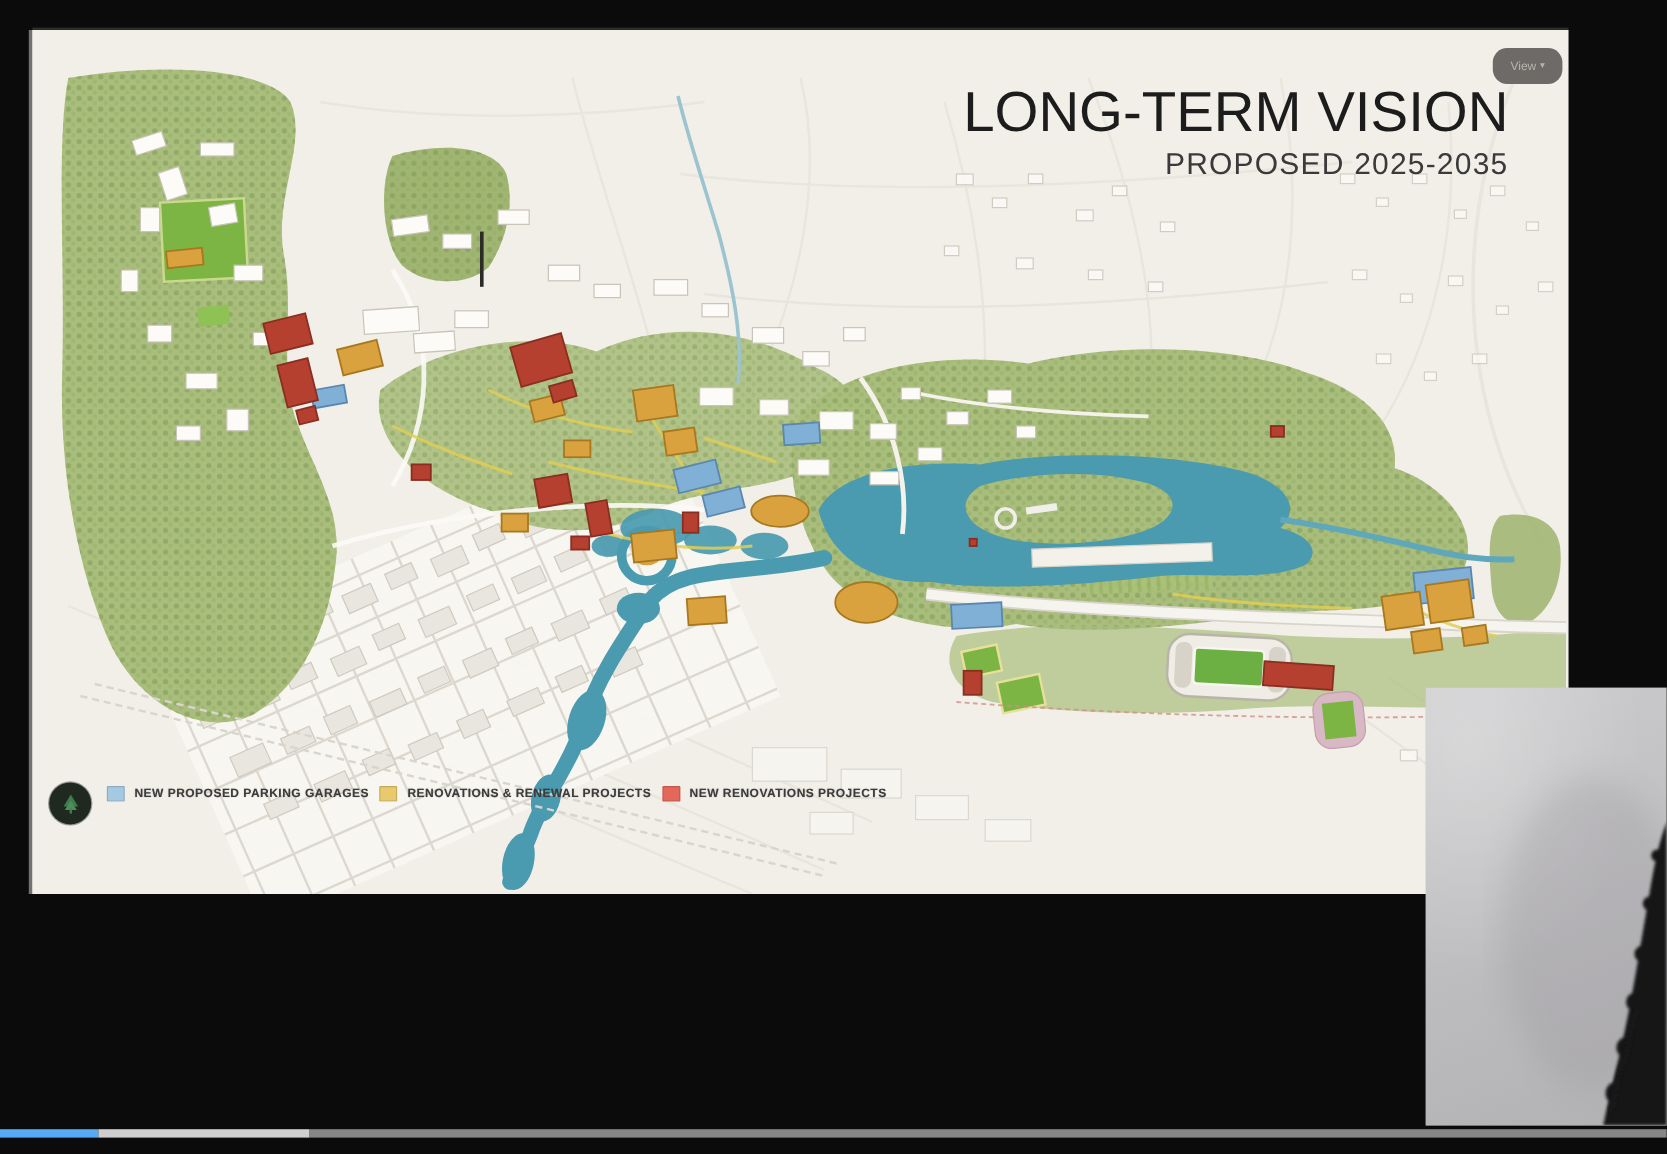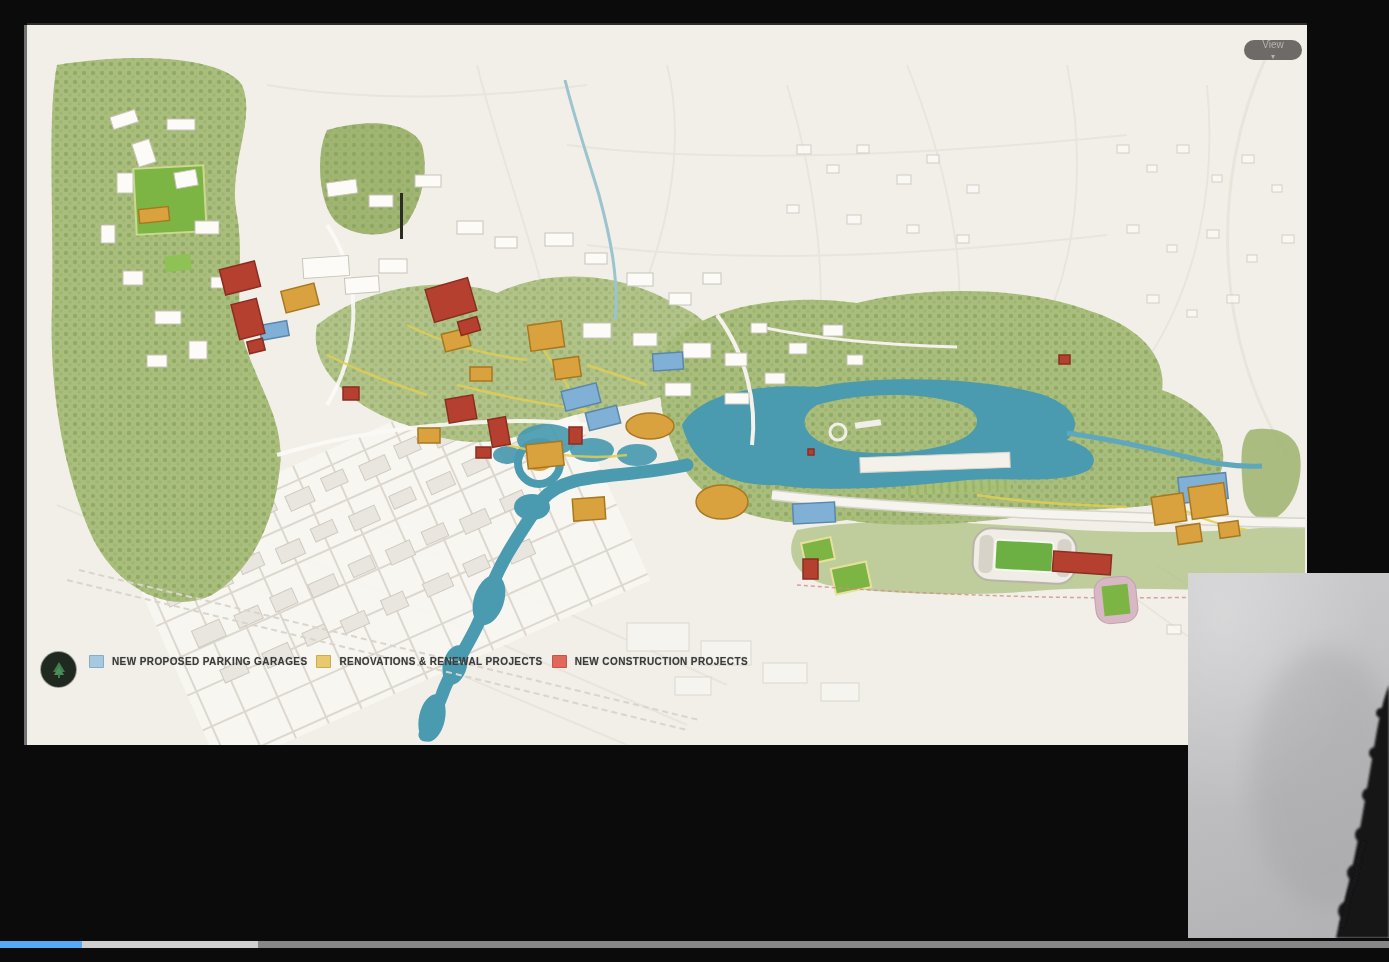--- a/index.html
+++ b/index.html
@@ -8,23 +8,23 @@
 
   
   .slide{position:absolute;left:27px;top:25px;width:1280px;height:720px;background:#f2f0ea;
          box-shadow:-3px 0 0 rgba(150,150,150,.75),0 -2px 0 rgba(110,110,110,.35);}
   .map{position:absolute;left:0;top:0;width:1280px;height:720px;display:block;}
 
   .titleblock{position:absolute;top:44px;right:50px;text-align:right;color:#1c1c1c;}
   .title{font-size:47px;font-weight:500;line-height:1;letter-spacing:0;}
   .subtitle{font-size:25px;font-weight:400;color:#3a3a3a;margin-top:7px;letter-spacing:1px;}
 
-  .badge{position:absolute;top:15px;right:5px;width:58px;height:20px;border-radius:12px;
+  .badge{position:absolute;top:15px;right:5px;width:58px;height:30px;border-radius:12px;
          background:#6e6a67;color:#b7b4b0;font-size:10px;display:flex;align-items:center;
-         justify-content:center;gap:3px;filter:blur(.4px);cursor:pointer;flex-direction:column;}
+         justify-content:center;gap:3px;filter:blur(.4px);cursor:pointer;}
   .badge .caret{font-size:8px;line-height:1;}
 
   .legend{position:absolute;left:14px;top:627px;display:flex;gap:13px;align-items:flex-start;}
   .legend-logo{width:35px;height:35px;border-radius:50%;background:#20291f;display:flex;
                align-items:center;justify-content:center;box-shadow:0 0 0 1px rgba(0,0,0,.35);}
   .legend-rows{display:flex;flex-direction:row;gap:9px;padding-top:3px;}
   .legend-row{display:flex;align-items:center;gap:8px;}
   .swatch{width:15px;height:13px;border-radius:1px;box-shadow:inset 0 0 0 1px rgba(0,0,0,.15);}
   .legend-label{font-size:10px;font-weight:700;color:#3b3b3b;letter-spacing:.4px;
                 text-shadow:0 0 1px rgba(70,70,70,.45);}
@@ -323,20 +323,24 @@
         <rect x="542" y="402" width="13" height="17"></rect>
         <rect x="776" y="534" width="15" height="20"></rect>
         <rect x="781" y="424" width="6" height="6"></rect>
         <rect x="1026" y="528" width="58" height="20" transform="rotate(4 1055 538)"></rect>
         <rect x="1032" y="330" width="11" height="9"></rect>
       </g>
 
       <rect x="373" y="168" width="3" height="46" fill="#2b2b28"></rect>
     </svg>
 
+    <div class="titleblock">
+      <div class="title">LONG-TERM VISION</div>
+      <div class="subtitle">PROPOSED 2025-2035</div>
+    </div>
 
     <div class="badge">
       <span>View</span>
       <span class="caret">▾</span>
     </div>
 
     <div class="legend">
       <div class="legend-logo">
         <svg width="20" height="20" viewBox="0 0 20 20">
           <polygon points="10,2 16,12 4,12" fill="#3e7d4e"></polygon>
@@ -348,21 +352,21 @@
         <div class="legend-row">
           <span class="swatch" style="background-color: rgb(166, 201, 226);"></span>
           <span class="legend-label">NEW PROPOSED PARKING GARAGES</span>
         </div>
         <div class="legend-row">
           <span class="swatch" style="background-color: rgb(232, 201, 108);"></span>
           <span class="legend-label">RENOVATIONS &amp; RENEWAL PROJECTS</span>
         </div>
         <div class="legend-row">
           <span class="swatch" style="background-color: rgb(226, 104, 90);"></span>
-          <span class="legend-label">NEW CONSTRUCTION PROJECTS</span>
+          <span class="legend-label">NEW RENOVATIONS PROJECTS</span>
         </div>
       </div>
     </div>
   </div>
 
   <div class="webcam" style="background-color: rgb(198, 197, 199);">
     <div class="light"></div>
     <svg width="201" height="365" viewBox="0 0 201 365" xmlns="http://www.w3.org/2000/svg">
       <defs>
         <filter id="blur1">

